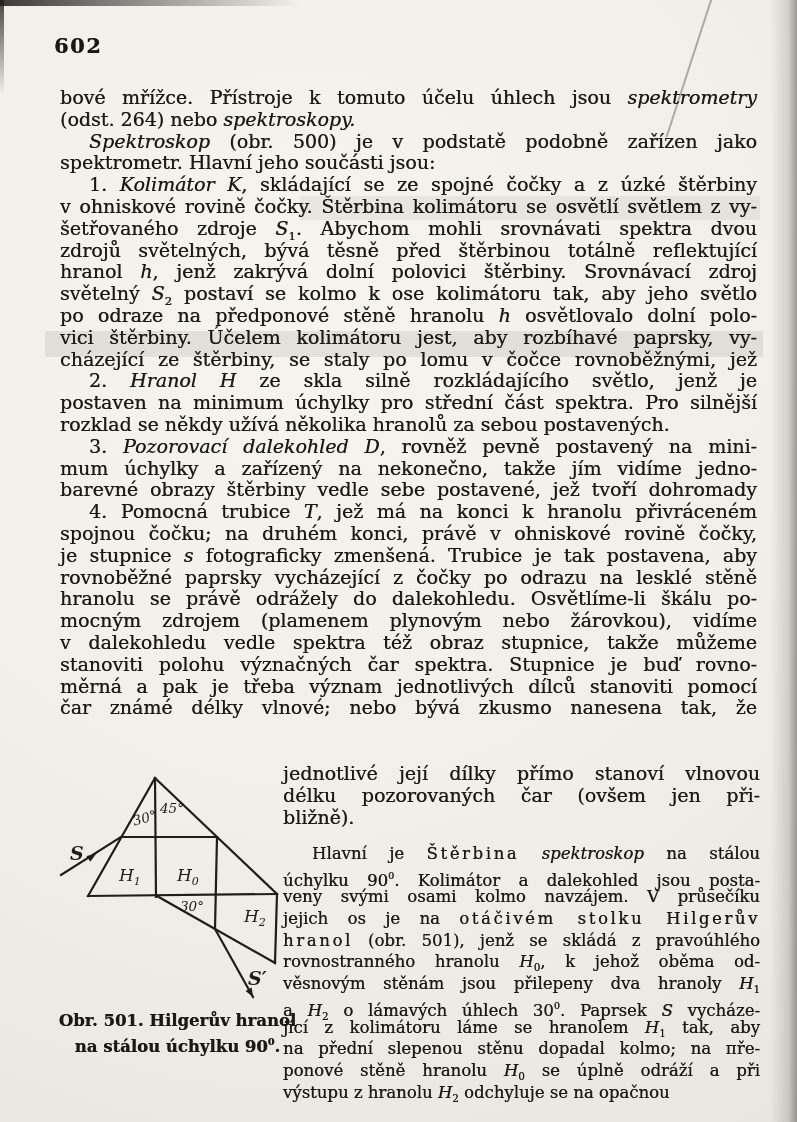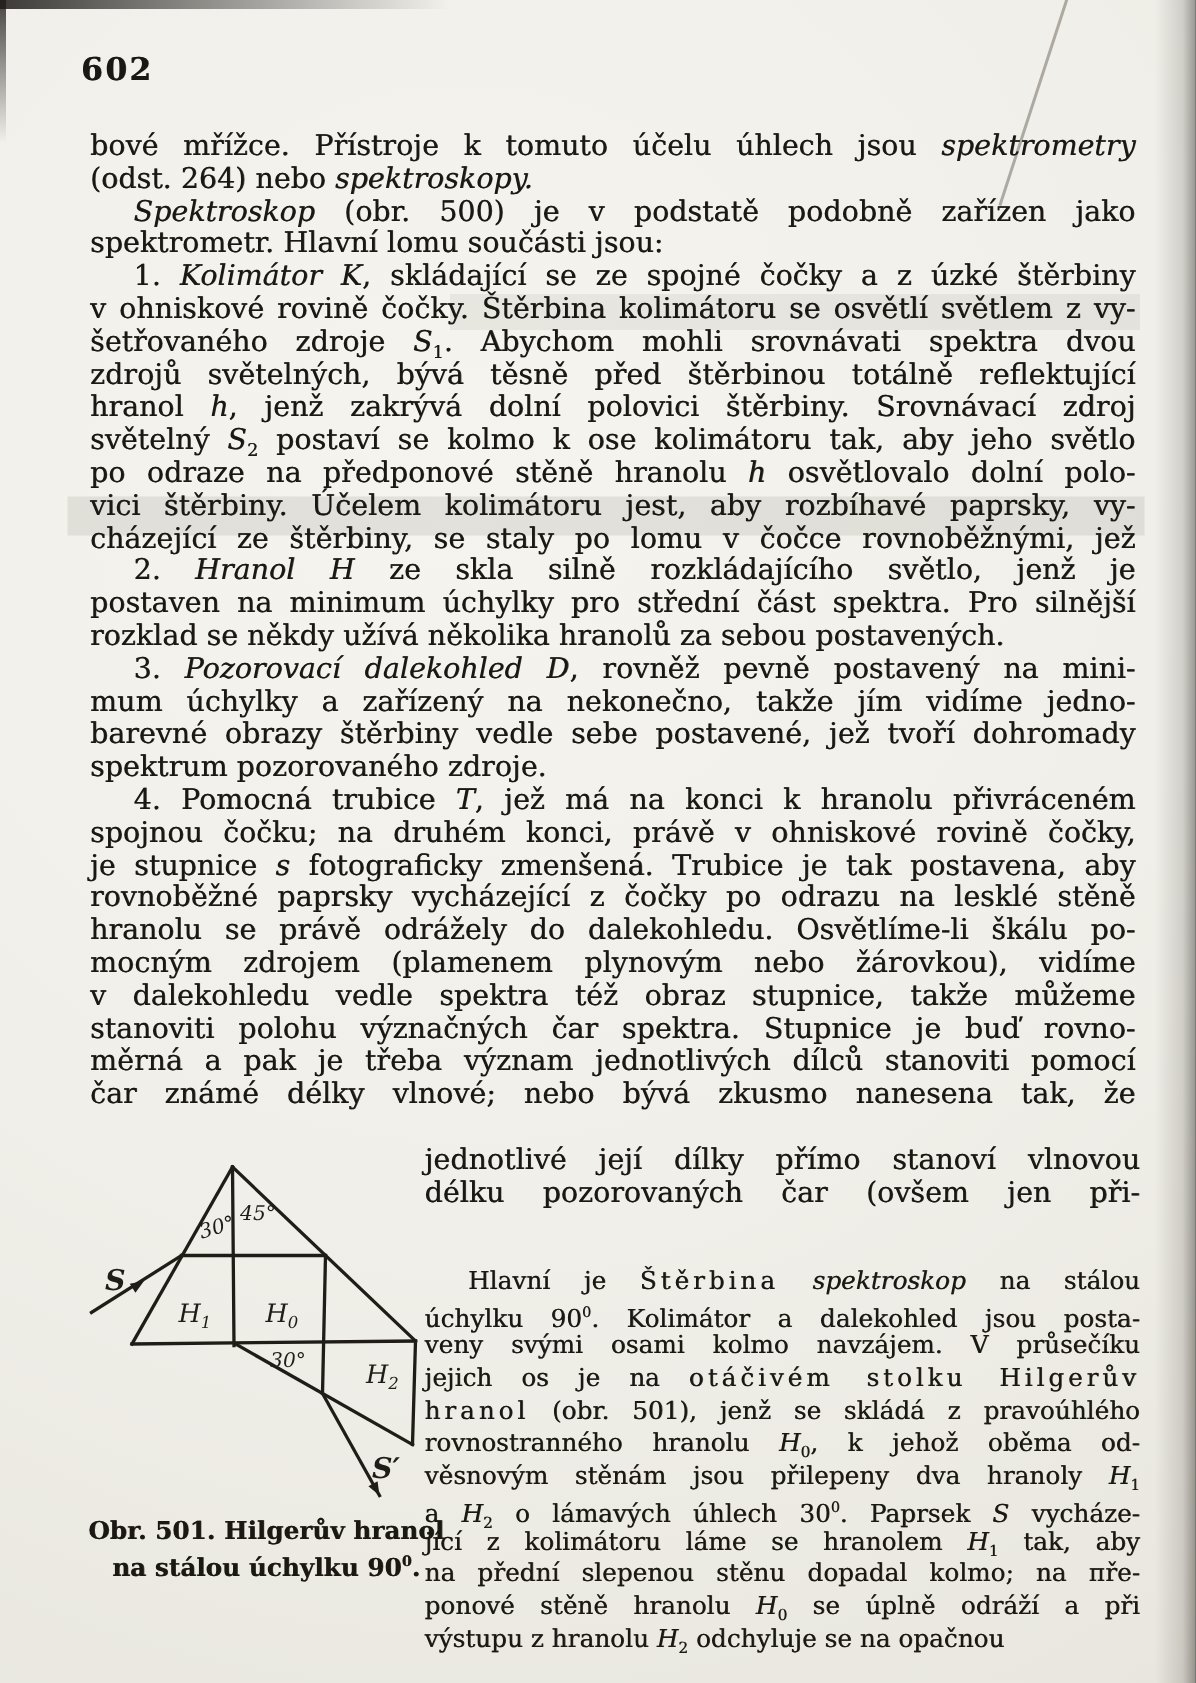--- a/index.html
+++ b/index.html
@@ -47,52 +47,52 @@
   <div class="abs crease"></div>
   <div class="abs smudge1"></div>
   <div class="abs smudge2"></div>
 
   <div class="abs pagenum" style="left:54px;top:33px;">602</div>
 
   <div class="abs" style="left:60px;top:87px;width:697px;">
       <div class="ln"><span>bové mřížce. Přístroje k tomuto účelu úhlech jsou </span><span class="it">spektrometry</span></div>
       <div class="ln l"><span>(odst. 264) nebo </span><span class="it">spektroskopy.</span></div>
       <div class="ln f"><span class="it">Spektroskop</span><span> (obr. 500) je v podstatě podobně zařízen jako</span></div>
-      <div class="ln l"><span>spektrometr. Hlavní lomu součásti jsou:</span></div>
+      <div class="ln l"><span>spektrometr. Hlavní jeho součásti jsou:</span></div>
       <div class="ln f"><span>1. </span><span class="it">Kolimátor K</span><span>, skládající se ze spojné čočky a z úzké štěrbiny</span></div>
       <div class="ln"><span>v ohniskové rovině čočky. Štěrbina kolimátoru se osvětlí světlem z vy-</span></div>
       <div class="ln"><span>šetřovaného zdroje </span><span class="it">S</span><sub>1</sub><span>. Abychom mohli srovnávati spektra dvou</span></div>
       <div class="ln"><span>zdrojů světelných, bývá těsně před štěrbinou totálně reflektující</span></div>
       <div class="ln"><span>hranol </span><span class="it">h</span><span>, jenž zakrývá dolní polovici štěrbiny.  Srovnávací zdroj</span></div>
       <div class="ln"><span>světelný </span><span class="it">S</span><sub>2</sub><span> postaví se kolmo k ose kolimátoru tak, aby jeho světlo</span></div>
       <div class="ln"><span>po odraze na předponové stěně hranolu </span><span class="it">h</span><span> osvětlovalo dolní polo-</span></div>
       <div class="ln"><span>vici štěrbiny. Účelem kolimátoru jest, aby rozbíhavé paprsky, vy-</span></div>
       <div class="ln"><span>cházející ze štěrbiny, se staly po lomu v čočce rovnoběžnými, jež</span></div>
       <div class="ln f"><span>2. </span><span class="it">Hranol H</span><span> ze skla silně rozkládajícího světlo, jenž je</span></div>
       <div class="ln"><span>postaven na minimum úchylky pro střední část spektra. Pro silnější</span></div>
       <div class="ln l"><span>rozklad se někdy užívá několika hranolů za sebou postavených.</span></div>
       <div class="ln f"><span>3. </span><span class="it">Pozorovací dalekohled D</span><span>, rovněž pevně postavený na mini-</span></div>
       <div class="ln"><span>mum úchylky a zařízený na nekonečno, takže jím vidíme jedno-</span></div>
       <div class="ln"><span>barevné obrazy štěrbiny vedle sebe postavené, jež tvoří dohromady</span></div>
-      <div class="ln l"><span>spektrum pozorovaného zdroje.</span></div>
       <div class="ln f"><span>4. Pomocná trubice </span><span class="it">T</span><span>, jež má na konci k hranolu přivráceném</span></div>
       <div class="ln"><span>spojnou čočku; na druhém konci, právě v ohniskové rovině čočky,</span></div>
       <div class="ln"><span>je stupnice </span><span class="it">s</span><span> fotograficky zmenšená. Trubice je tak postavena, aby</span></div>
       <div class="ln"><span>rovnoběžné paprsky vycházející z čočky po odrazu na lesklé stěně</span></div>
       <div class="ln"><span>hranolu se právě odrážely do dalekohledu. Osvětlíme-li škálu po-</span></div>
       <div class="ln"><span>mocným zdrojem (plamenem plynovým nebo žárovkou), vidíme</span></div>
       <div class="ln"><span>v dalekohledu vedle spektra též obraz stupnice, takže můžeme</span></div>
       <div class="ln"><span>stanoviti polohu význačných čar spektra. Stupnice je buď rovno-</span></div>
       <div class="ln"><span>měrná a pak je třeba význam jednotlivých dílců stanoviti pomocí</span></div>
       <div class="ln"><span>čar známé délky vlnové; nebo bývá zkusmo nanesena tak, že</span></div>
     </div>
 
   <div class="abs" style="left:283px;top:763px;width:477px;">
       <div class="ln"><span>jednotlivé její dílky přímo stanoví vlnovou</span></div>
       <div class="ln"><span>délku pozorovaných čar (ovšem jen při-</span></div>
+      <div class="ln l"><span>bližně).</span></div>
     </div>
 
   <div class="abs petit" style="left:283px;top:843px;width:477px;">
       <div class="ln f"><span>Hlavní je </span><span class="sp">Štěrbina</span><span> </span><span class="it">spektroskop</span><span> na stálou</span></div>
       <div class="ln"><span>úchylku 90</span><sup>0</sup><span>. Kolimátor a dalekohled jsou posta-</span></div>
       <div class="ln"><span>veny svými osami kolmo navzájem. V průsečíku</span></div>
       <div class="ln"><span>jejich os je na </span><span class="sp">otáčivém stolku Hilgerův</span></div>
       <div class="ln"><span class="sp">hranol</span><span> (obr. 501), jenž se skládá z pravoúhlého</span></div>
       <div class="ln"><span>rovnostranného hranolu </span><span class="it">H</span><sub>0</sub><span>, k jehož oběma od-</span></div>
       <div class="ln"><span>věsnovým stěnám jsou přilepeny dva hranoly </span><span class="it">H</span><sub>1</sub></div>

